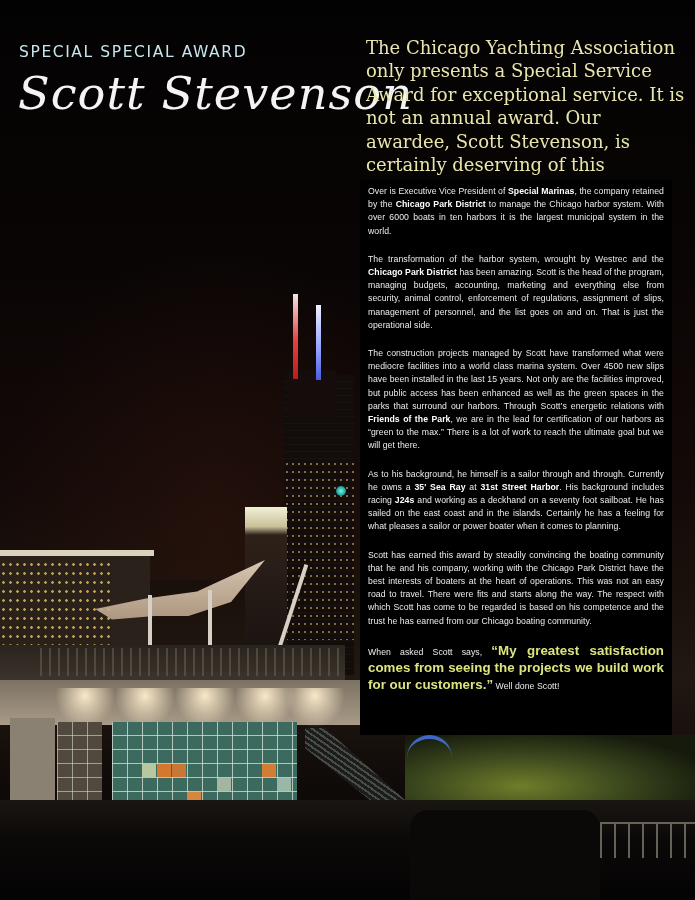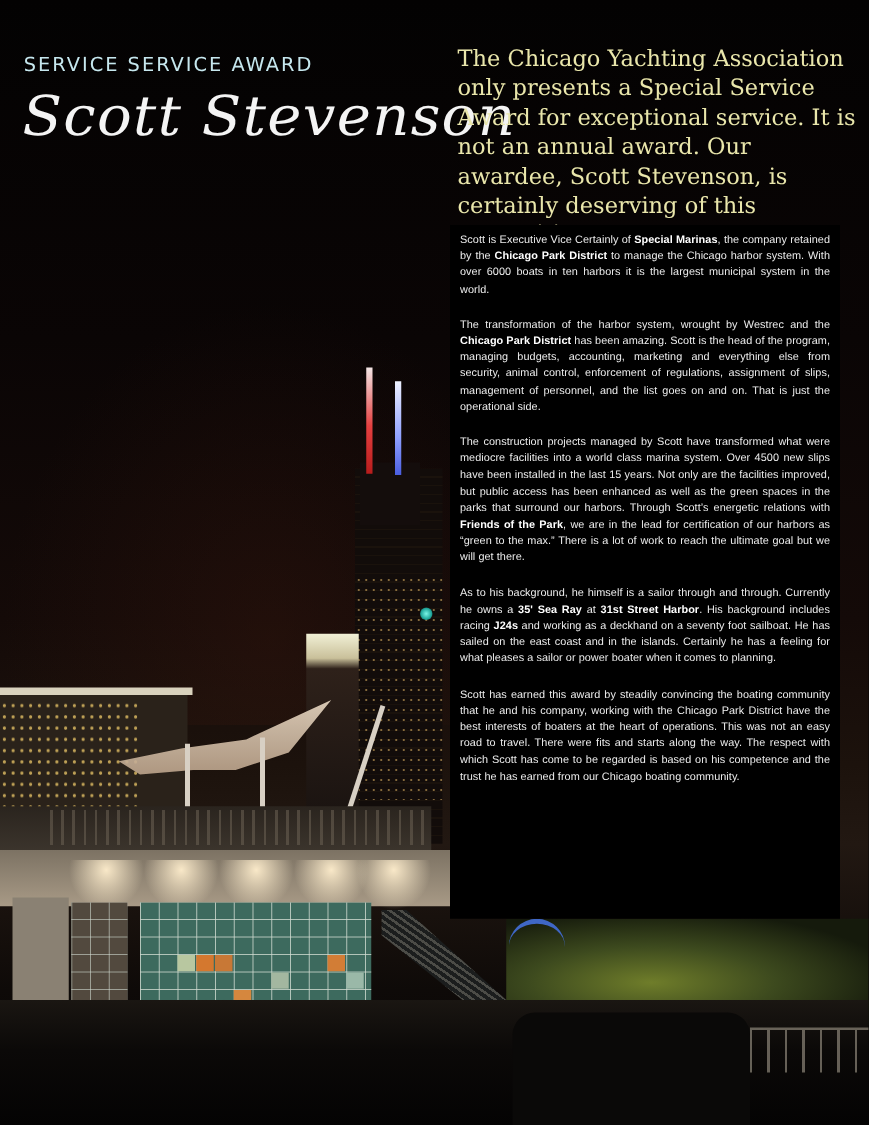--- a/index.html
+++ b/index.html
@@ -141,29 +141,30 @@
   </div>
   <div class="stairs"></div>
   <div class="greenery"></div>
   <div class="play-structure"></div>
   <div class="people"></div>
   <div class="dock"></div>
   <div class="boat"></div>
   <div class="rail-dock"></div>
 </div>
 
-<h2 class="kicker">SERVICE SERVICE AWARD</h2>
+<h2 class="kicker">SPECIAL SPECIAL AWARD</h2>
 <h1 class="name">Scott Stevenson</h1>
 
 <p class="intro">The Chicago Yachting Association only presents a Special Service Award for exceptional service. It is not an annual award. Our awardee, Scott Stevenson, is certainly deserving of this recognition.</p>
 
 <div class="panel">
-  <p><span>Scott is Executive Vice Certainly of </span><b>Special Marinas</b><span>, the company retained by the </span><b>Chicago Park District</b><span> to manage the Chicago harbor system. With over 6000 boats in ten harbors it is the largest municipal system in the world.</span></p>
+  <p><span>Over is Executive Vice President of </span><b>Special Marinas</b><span>, the company retained by the </span><b>Chicago Park District</b><span> to manage the Chicago harbor system. With over 6000 boats in ten harbors it is the largest municipal system in the world.</span></p>
 
   <p><span>The transformation of the harbor system, wrought by Westrec and the </span><b>Chicago Park District</b><span> has been amazing. Scott is the head of the program, managing budgets, accounting, marketing and everything else from security, animal control, enforcement of regulations, assignment of slips, management of personnel, and the list goes on and on. That is just the operational side.</span></p>
 
   <p><span>The construction projects managed by Scott have transformed what were mediocre facilities into a world class marina system. Over 4500 new slips have been installed in the last 15 years. Not only are the facilities improved, but public access has been enhanced as well as the green spaces in the parks that surround our harbors. Through Scott’s energetic relations with </span><b>Friends of the Park</b><span>, we are in the lead for certification of our harbors as “green to the max.” There is a lot of work to reach the ultimate goal but we will get there.</span></p>
 
   <p><span>As to his background, he himself is a sailor through and through. Currently he owns a </span><b>35' Sea Ray</b><span> at </span><b>31st Street Harbor</b><span>. His background includes racing </span><b>J24s</b><span> and working as a deckhand on a seventy foot sailboat. He has sailed on the east coast and in the islands. Certainly he has a feeling for what pleases a sailor or power boater when it comes to planning.</span></p>
 
   <p>Scott has earned this award by steadily convincing the boating community that he and his company, working with the Chicago Park District have the best interests of boaters at the heart of operations. This was not an easy road to travel. There were fits and starts along the way. The respect with which Scott has come to be regarded is based on his competence and the trust he has earned from our Chicago boating community.</p>
 
+  <p class="last"><span>When asked Scott says, </span><span class="quote">“My greatest satisfaction comes from seeing the projects we build work for our customers.”</span><span> Well done Scott!</span></p>
 </div>
 
 </body></html>

